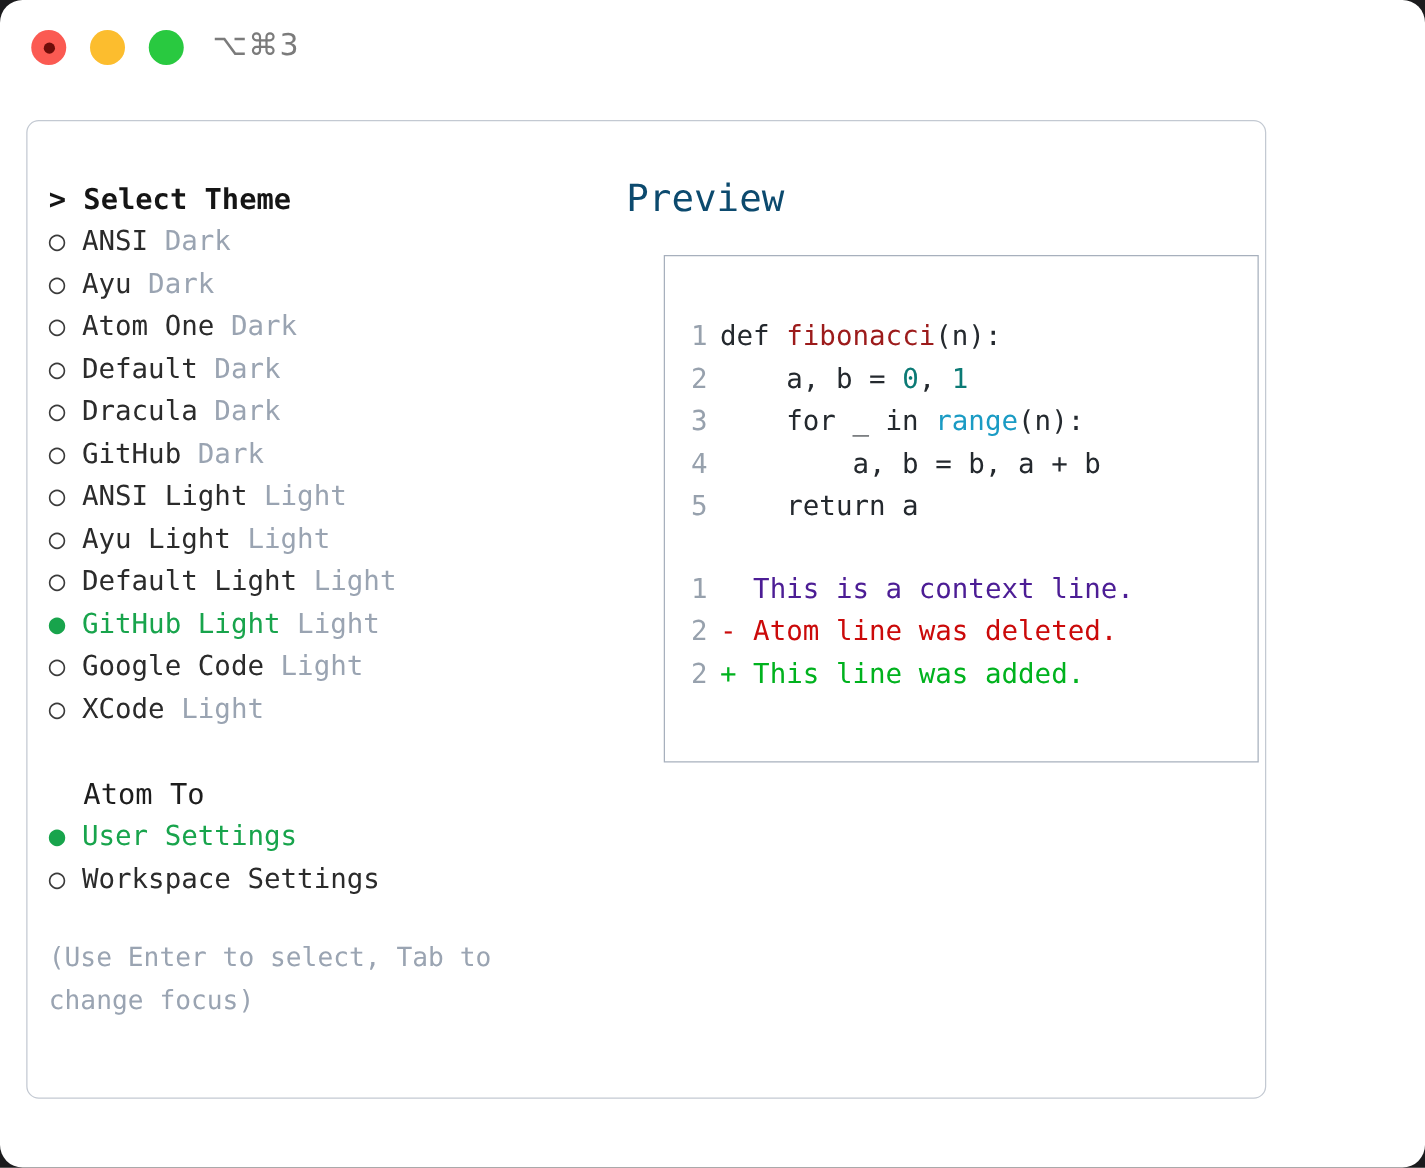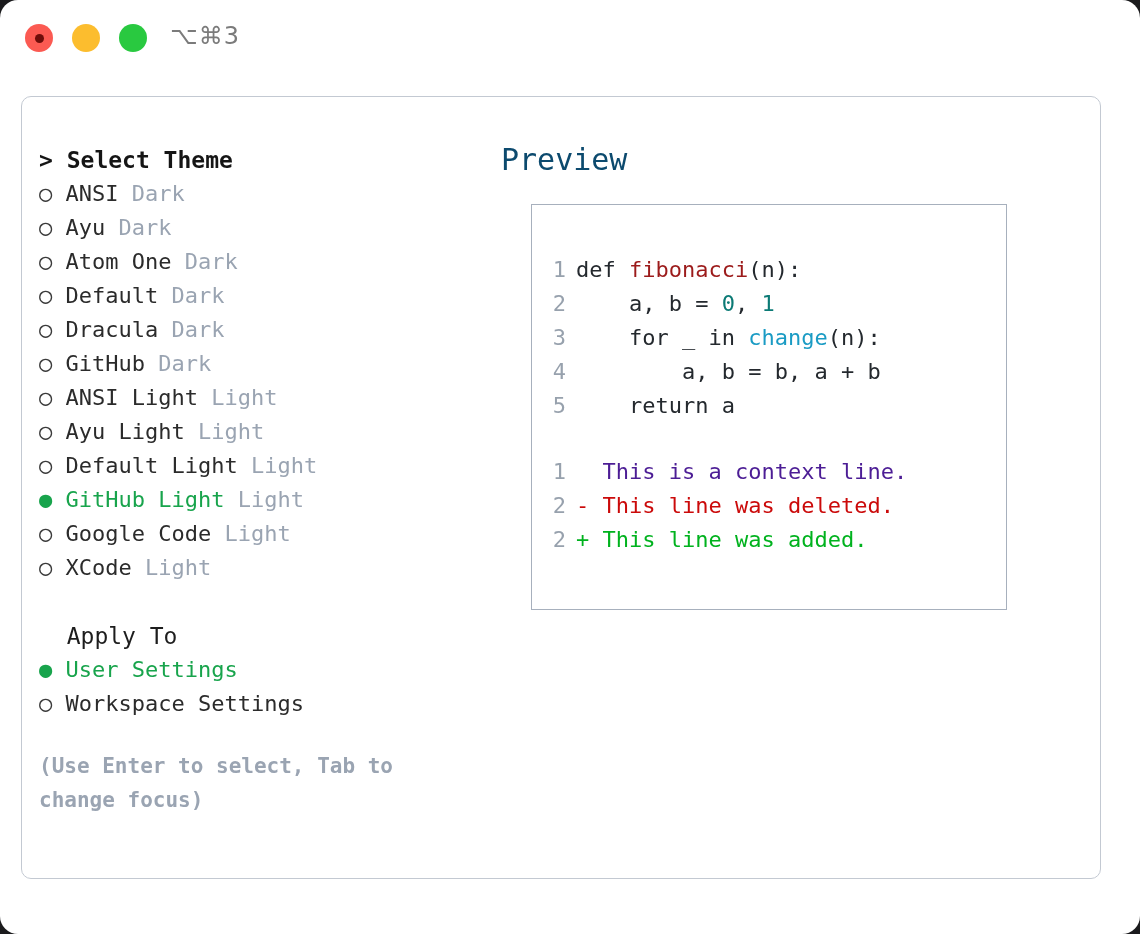--- a/index.html
+++ b/index.html
@@ -60,21 +60,21 @@
     font-size: 24px;
     letter-spacing: 1px;
     color: #7b7b7b;
     font-family: "DejaVu Sans", "Liberation Sans", sans-serif;
   }
 
   
   .panel {
     position: absolute;
     left: 21px; top: 96px;
-    width: 1080px;
+    width: 992px;
     height: 783px;
     border: 1px solid #c3c9d2;
     border-radius: 10px;
     box-sizing: border-box;
     background: #ffffff;
   }
 
   .col-left {
     position: absolute;
     left: 17px; top: 46px;
@@ -109,21 +109,20 @@
   .tag { color: #9aa4b2; }
 
   .spacer { height: 34px; }
 
   .hint {
     margin-top: 28px;
     font-size: 21px;
     line-height: 34px;
     color: #9aa4b2;
     width: 410px;
-    font-weight: bold;
   }
 
   
   .preview-title {
     font-size: 30px;
     line-height: 34px;
     color: #0c4a6e;
     white-space: pre;
   }
   .code-box {
@@ -191,46 +190,46 @@
           <div class="row"><span class="bullet">○ </span><span class="label">ANSI Light</span><span class="tag"> Light</span></div>
           <div class="row"><span class="bullet">○ </span><span class="label">Ayu Light</span><span class="tag"> Light</span></div>
           <div class="row"><span class="bullet">○ </span><span class="label">Default Light</span><span class="tag"> Light</span></div>
           <div class="row selected"><span class="bullet">● </span><span class="label">GitHub Light</span><span class="tag"> Light</span></div>
           <div class="row"><span class="bullet">○ </span><span class="label">Google Code</span><span class="tag"> Light</span></div>
           <div class="row"><span class="bullet">○ </span><span class="label">XCode</span><span class="tag"> Light</span></div>
         </div>
 
       <div class="spacer"></div>
 
-      <div class="section-head unfocused">  Apply To</div>
+      <div class="section-head unfocused">  Atom To</div>
 
       <div id="apply-list">
           <div class="row selected"><span class="bullet">● </span><span class="label">User Settings</span></div>
           <div class="row"><span class="bullet">○ </span><span class="label">Workspace Settings</span></div>
         </div>
 
       <div class="hint">(Use Enter to select, Tab to change focus)</div>
     </div>
 
     <div class="col-right">
       <div class="preview-title">Preview</div>
 
       <div class="code-box">
         <div class="code-inner">
           <div id="code-lines">
               <div class="code-line"><span class="lineno">1</span><span>def </span><span class="tok-fn">fibonacci</span><span>(n):</span></div>
               <div class="code-line"><span class="lineno">2</span><span>    a, b = </span><span class="tok-num">0</span><span>, </span><span class="tok-num">1</span></div>
-              <div class="code-line"><span class="lineno">3</span><span>    for _ in </span><span class="tok-call">change</span><span>(n):</span></div>
+              <div class="code-line"><span class="lineno">3</span><span>    for _ in </span><span class="tok-call">range</span><span>(n):</span></div>
               <div class="code-line"><span class="lineno">4</span><span>        a, b = b, a + b</span></div>
               <div class="code-line"><span class="lineno">5</span><span>    return a</span></div>
             </div>
           <div class="gap"></div>
           <div id="diff-lines">
               <div class="code-line"><span class="lineno">1</span><span class="diff-ctx">  This is a context line.</span></div>
-              <div class="code-line"><span class="lineno">2</span><span class="diff-del">- This line was deleted.</span></div>
+              <div class="code-line"><span class="lineno">2</span><span class="diff-del">- Atom line was deleted.</span></div>
               <div class="code-line"><span class="lineno">2</span><span class="diff-add">+ This line was added.</span></div>
             </div>
         </div>
       </div>
     </div>
 
   </div>
 </div>
 
 </body></html>

